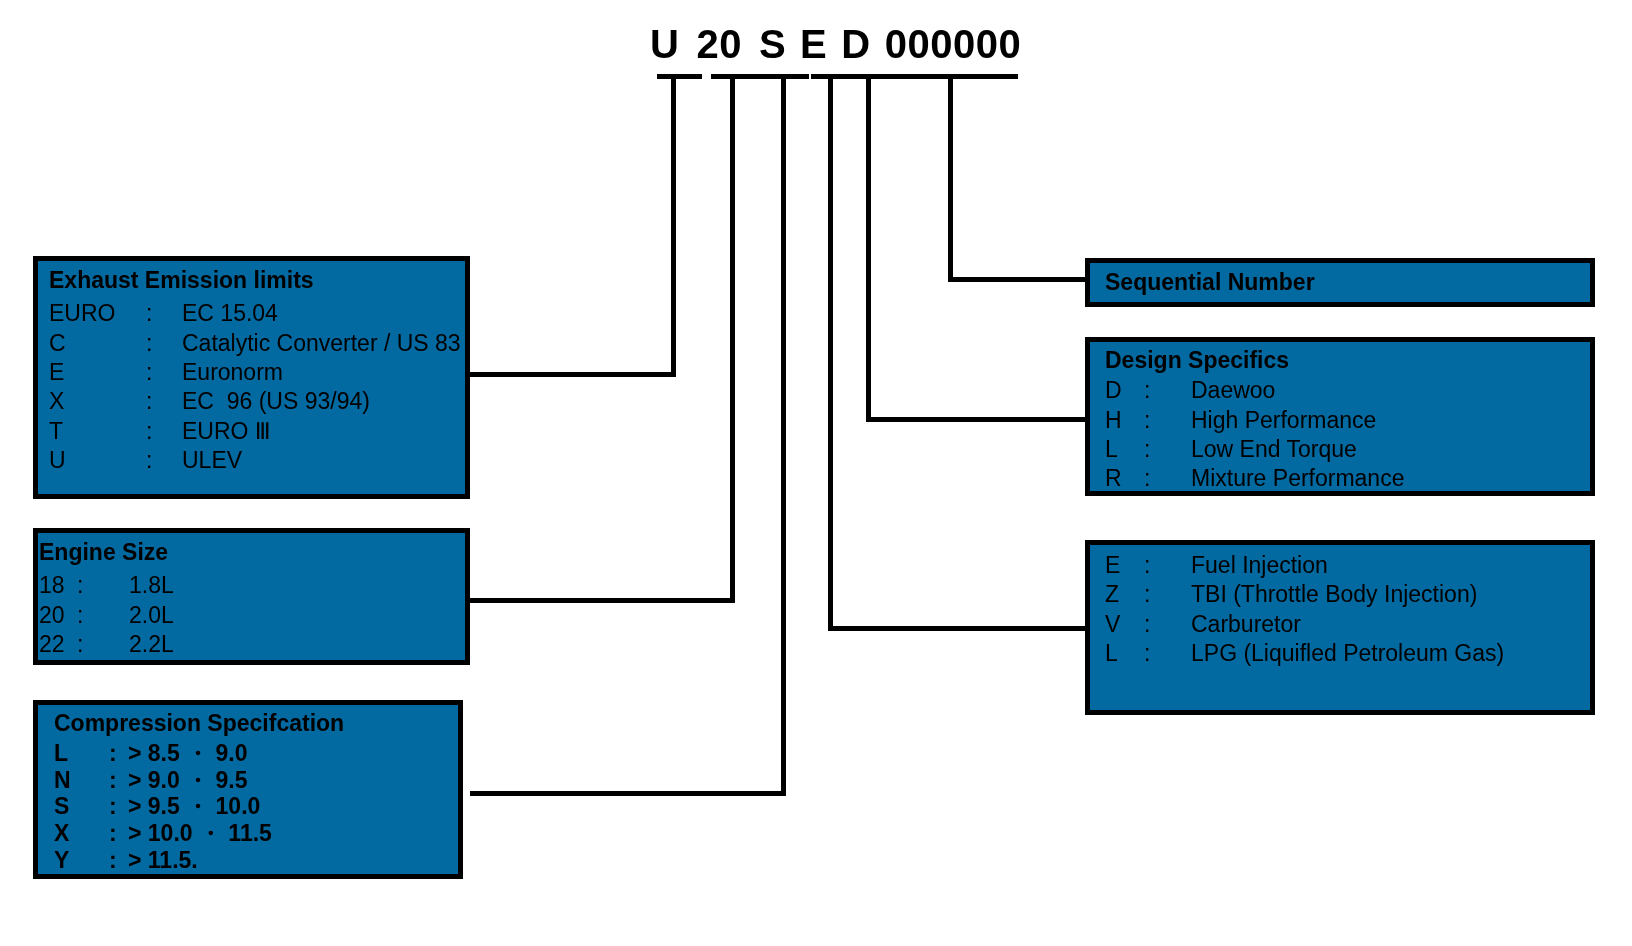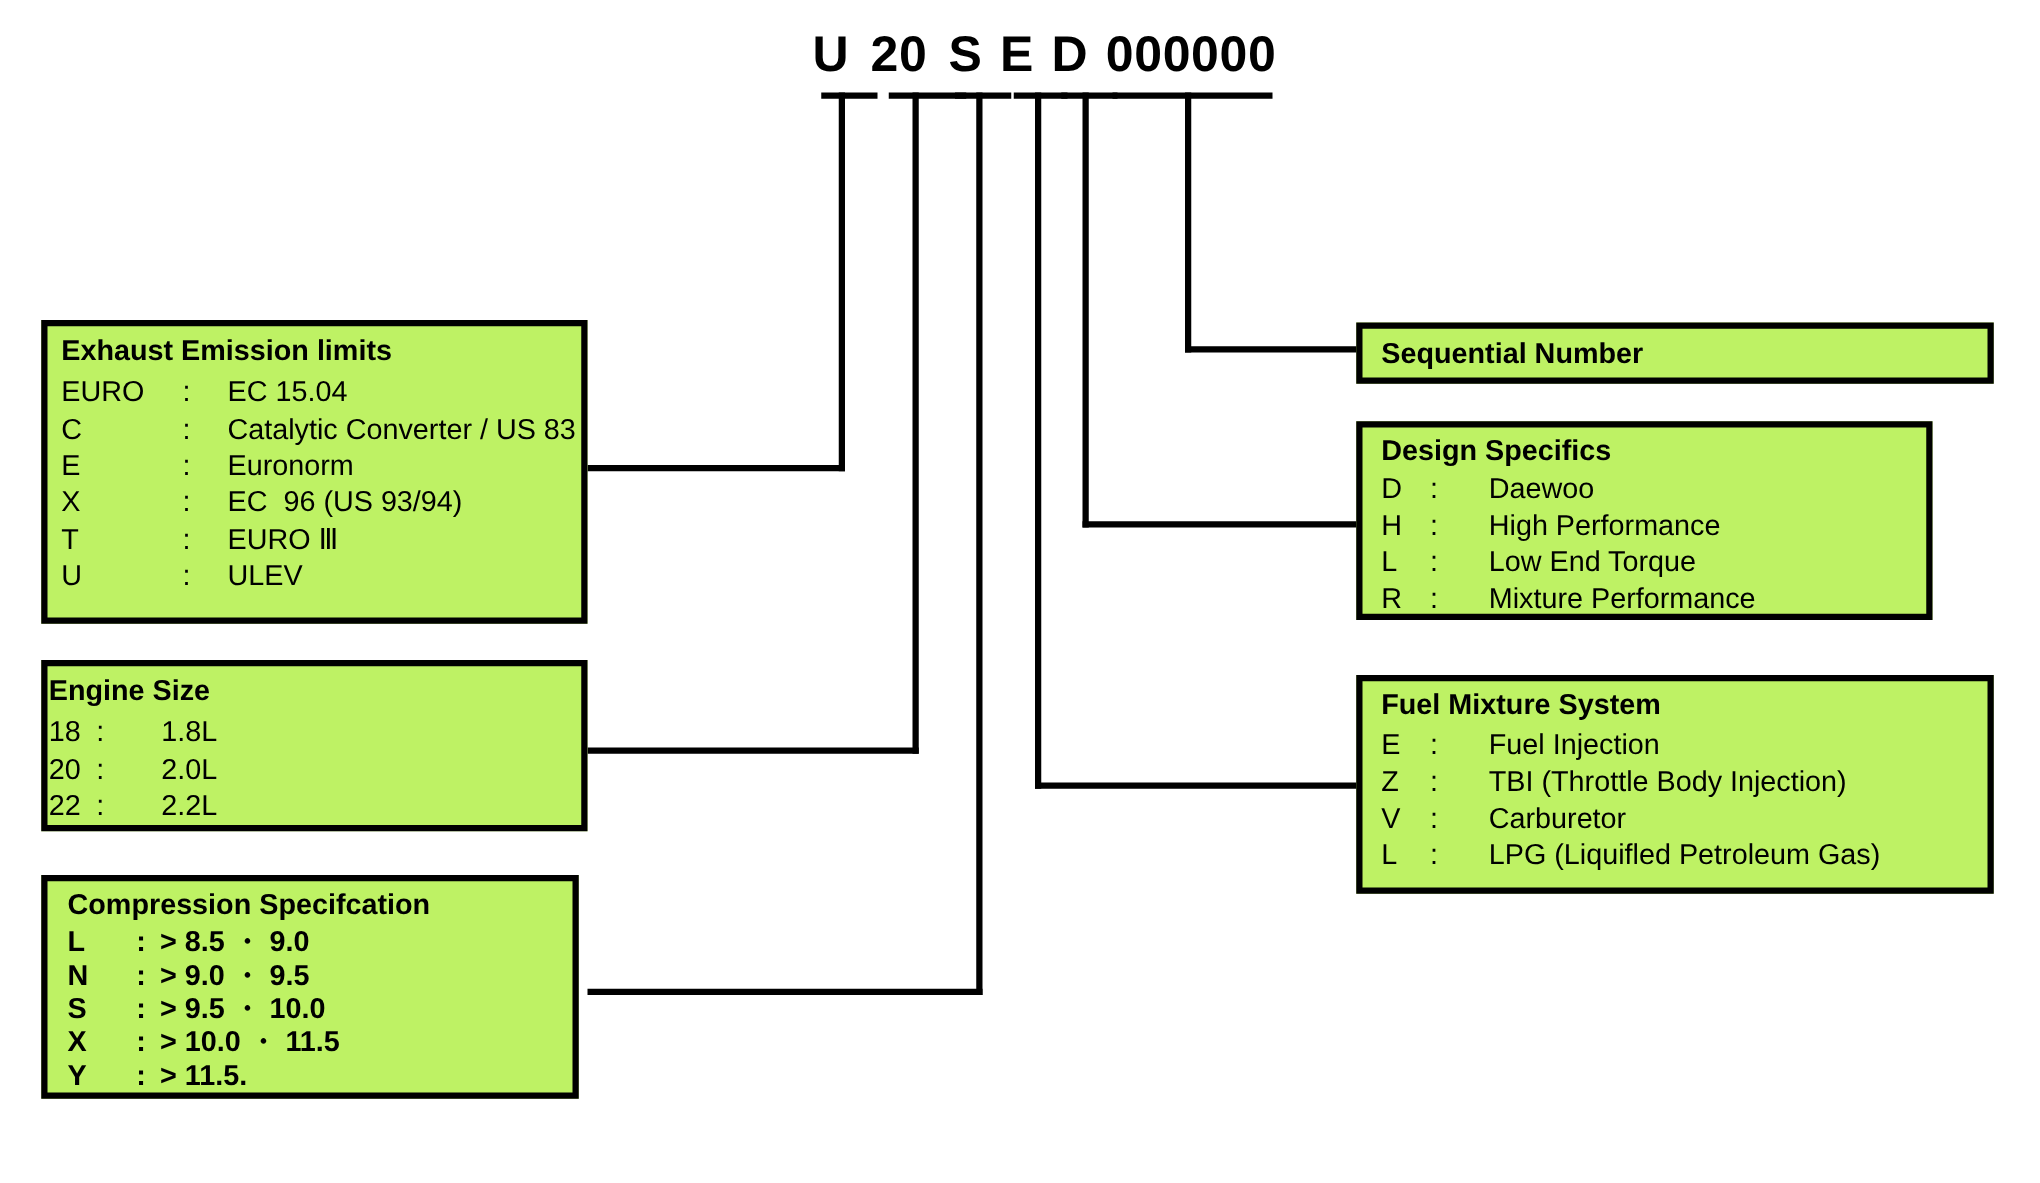--- a/index.html
+++ b/index.html
@@ -55,21 +55,21 @@
   .hline {
     position: absolute;
     height: 5px;
     background: #000;
   }
 
   
   .box {
     position: absolute;
     border: 5px solid #000;
-    background: #bef264;
+    background: #0369a1;
     box-sizing: border-box;
   }
   .box-title {
     font-size: 23px;
     font-weight: bold;
     line-height: 1.05;
     white-space: pre;
   }
   .rows {
     display: block;
@@ -109,21 +109,21 @@
   #box-compression { left: 33px; top: 700px; width: 430px; height: 179px; padding: 6px 0 0 16px; }
   #box-compression .box-title { margin-bottom: 5px; }
   #box-compression .row { font-weight: bold; line-height: 1.16; }
   #box-compression .row .key   { width: 55px; }
   #box-compression .row .colon { width: 19px; }
 
   
   #box-sequential { left: 1085px; top: 258px; width: 510px; height: 49px; padding: 7px 0 0 15px; }
 
   
-  #box-design { left: 1085px; top: 337px; width: 461px; height: 159px; padding: 6px 0 0 15px; }
+  #box-design { left: 1085px; top: 337px; width: 510px; height: 159px; padding: 6px 0 0 15px; }
   #box-design .box-title { margin-bottom: 4px; }
   #box-design .row .key   { width: 39px; }
   #box-design .row .colon { width: 47px; }
 
   
   #box-fuel { left: 1085px; top: 540px; width: 510px; height: 175px; padding: 6px 0 0 15px; }
   #box-fuel .box-title { margin-bottom: 6px; }
   #box-fuel .row .key   { width: 39px; }
   #box-fuel .row .colon { width: 47px; }
 </style>
@@ -283,21 +283,20 @@
       </div>
       <div class="row">
         <span class="key">R</span>
         <span class="colon">:</span>
         <span class="val">Mixture Performance</span>
       </div>
     </div>
   </div>
 
   <div class="box" id="box-fuel">
-    <div class="box-title">Fuel Mixture System</div>
     <div class="rows">
       <div class="row">
         <span class="key">E</span>
         <span class="colon">:</span>
         <span class="val">Fuel Injection</span>
       </div>
       <div class="row">
         <span class="key">Z</span>
         <span class="colon">:</span>
         <span class="val">TBI (Throttle Body Injection)</span>

